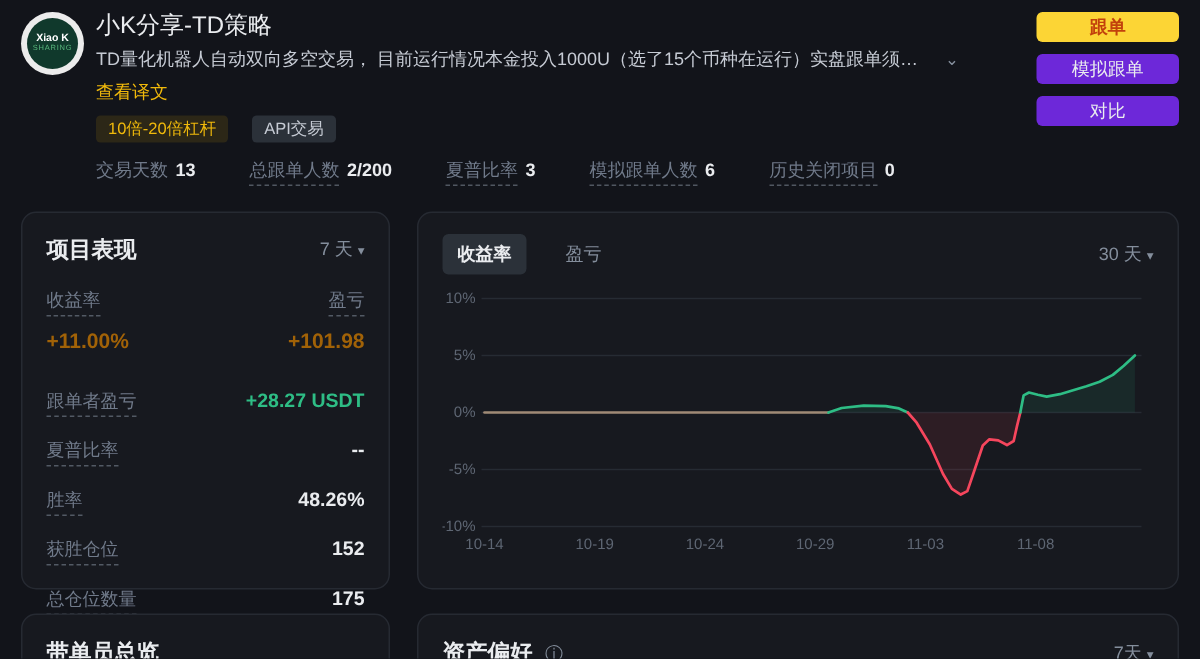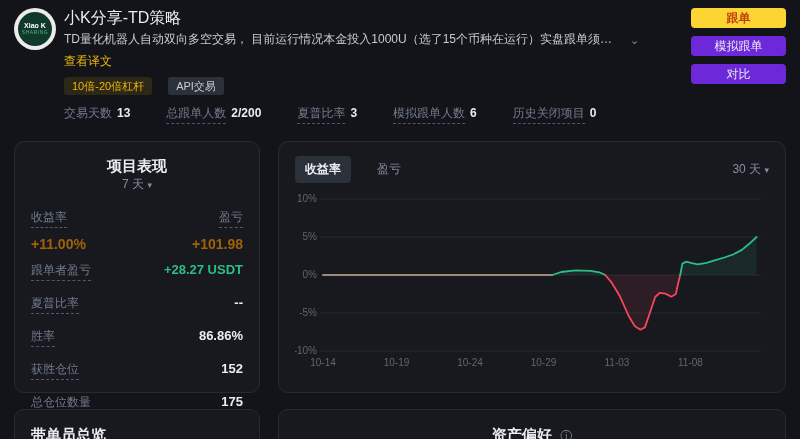--- a/index.html
+++ b/index.html
@@ -55,21 +55,21 @@
   .btn.secondary { background:#6d28d9; color:#eaecef; }
   
   .main-row {
     display:grid; grid-template-columns:246px 1fr; gap:18px;
     margin:17px 14px 0 14px;
   }
   .card {
     background:#17191f; border:1px solid #262a32; border-radius:10px;
   }
   .perf-card { padding:15px 16px; height:252px; }
-  .card-head { display:flex; justify-content:space-between; align-items:center;flex-direction:column; }
+  .card-head { display:flex; justify-content:space-between; align-items:center; }
   .card-title { font-size:15px; font-weight:bold; color:#eaecef; }
   .range { color:#848e9c; font-size:12px; cursor:pointer; white-space:nowrap; }
   .range .caret { font-size:9px; }
   .roi-row { display:flex; justify-content:space-between; margin-top:16px; }
   .roi-row .lab { color:#707a8a; font-size:12px; }
   .roi-vals { display:flex; justify-content:space-between; margin-top:8px; }
   .green { color:#a16207; }
   .big-val { font-size:14px; font-weight:bold; }
   .kv { display:flex; justify-content:space-between; align-items:baseline; margin-top:14px; }
   .kv .lab { color:#707a8a; font-size:12px; }
@@ -158,31 +158,31 @@
       </span>
     </div>
     <div class="roi-row">
       <span class="lab dash-u">收益率</span>
       <span class="lab dash-u">盈亏</span>
     </div>
     <div class="roi-vals">
       <span class="big-val green">+11.00%</span>
       <span class="big-val green">+101.98</span>
     </div>
-    <div class="kv" style="margin-top:10px;">
+    <div class="kv" style="margin-top:24px;">
       <span class="lab dash-u">跟单者盈亏</span>
       <span class="val green">+28.27 USDT</span>
     </div>
     <div class="kv">
       <span class="lab dash-u">夏普比率</span>
       <span class="val">--</span>
     </div>
     <div class="kv">
       <span class="lab dash-u">胜率</span>
-      <span class="val">86.86%</span>
+      <span class="val">48.26%</span>
     </div>
     <div class="kv">
       <span class="lab dash-u">获胜仓位</span>
       <span class="val">152</span>
     </div>
     <div class="kv">
       <span class="lab dash-u">总仓位数量</span>
       <span class="val">175</span>
     </div>
   </div>

